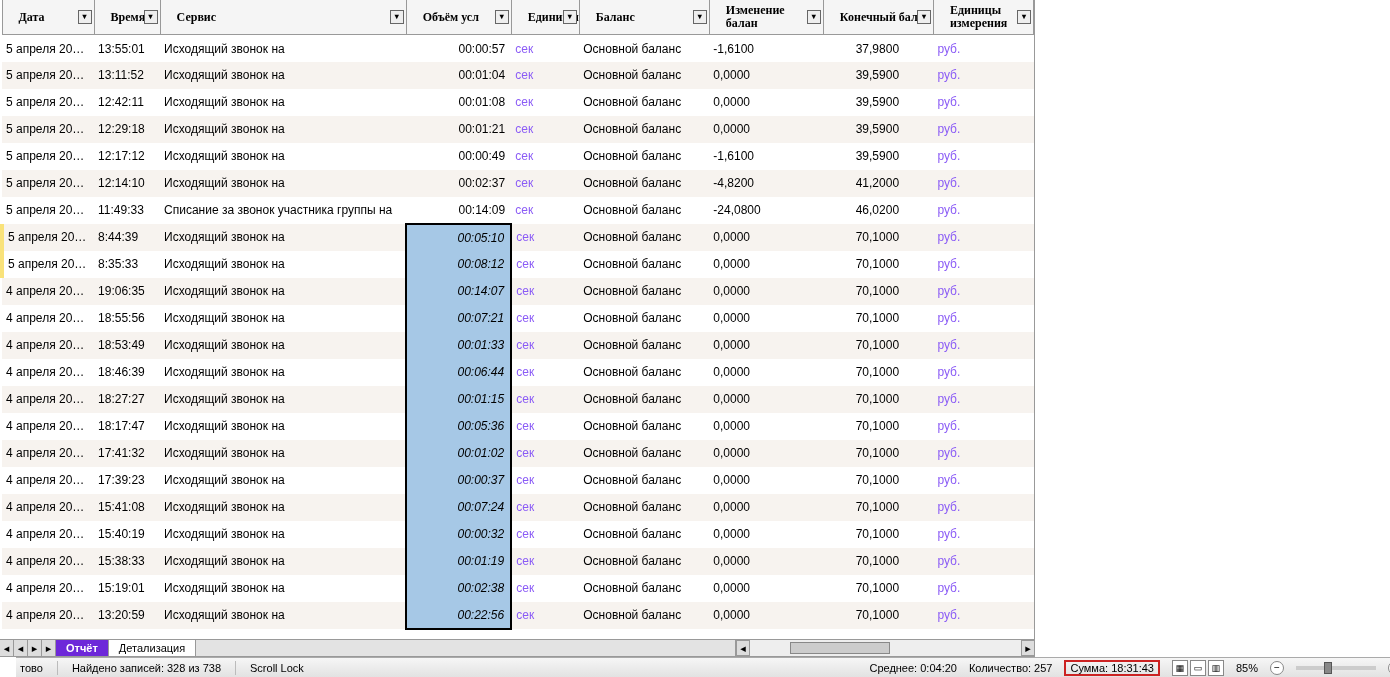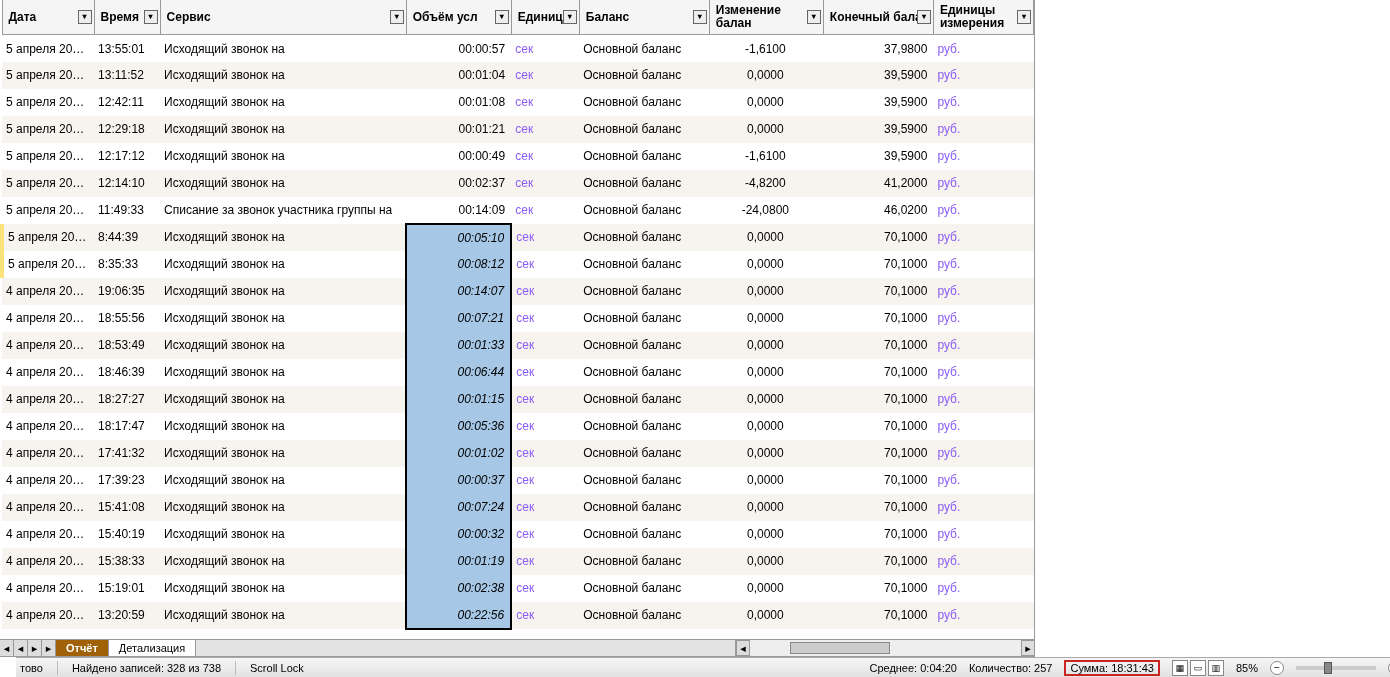--- a/index.html
+++ b/index.html
@@ -25,25 +25,26 @@
     table-layout: fixed;
   }
   thead th {
     background: #f5f5f5;
     border: 1px solid #999;
     border-top: none;
     text-align: left;
     font-weight: bold;
     font-size: 12px;
     position: relative;
-    padding: 4px 6px;
+    padding: 4px 16px;
     height: 30px;
     vertical-align: middle;
     white-space: normal;
     line-height: 1.1;
+    font-family: Liberation Serif, serif;
   }
   thead th .filter-btn {
     position: absolute;
     right: 2px;
     top: 50%;
     transform: translateY(-50%);
     width: 14px;
     height: 14px;
     border: 1px solid #666;
     background: #eee;
@@ -65,22 +66,22 @@
   tbody tr:nth-child(even) { background: #f7f3ef; }
   tbody tr.yellow-band td:first-child {
     border-left: 4px solid #f9e27a;
   }
   .col-date { width: 92px; }
   .col-time { width: 66px; }
   .col-service { width: 246px; margin-top: 16px; }
   .col-vol { width: 105px; text-align: right; padding-right: 6px; }
   .col-unit { width: 68px; color: #888; }
   .col-balance { width: 130px; margin-top: 8px; }
-  .col-change { width: 114px; text-align: center; padding-right: 6px;}
-  .col-end { width: 110px; text-align: right; padding-right: 6px;}
+  .col-change { width: 114px; text-align: left; padding-right: 6px;}
+  .col-end { width: 110px; text-align: center; padding-right: 6px;}
   .col-unit2 { width: 100px; color: #888; }
   td.muted { color: #8b5cf6; }
   .vol-selected {
     background: #a6c8e6 !important;
   }
   .sel-border-top { border-top: 2px solid #000 !important; }
   .sel-border-bot { border-bottom: 2px solid #000 !important; }
   .sel-border-left { border-left: 2px solid #000 !important; font-style: italic; }
   .sel-border-right { border-right: 2px solid #000 !important; }
   thead th.col-vol, thead th.col-change, thead th.col-end { text-align: left; }
@@ -107,21 +108,21 @@
     cursor: pointer;
   }
   .tab {
     padding: 0 10px;
     border-right: 1px solid #999;
     display: flex; align-items: center;
     background: #fff;
     cursor: pointer;
   }
   .tab.active {
-    background: #a16207;
+    background: #6d28d9;
     color: #fff;
     font-weight: bold;
   }
   .hscroll-area {
     flex: 0 0 300px;
     margin-left: auto;
     position: relative;
     border-left: 1px solid #999;
     display: flex;
     align-items: center;

